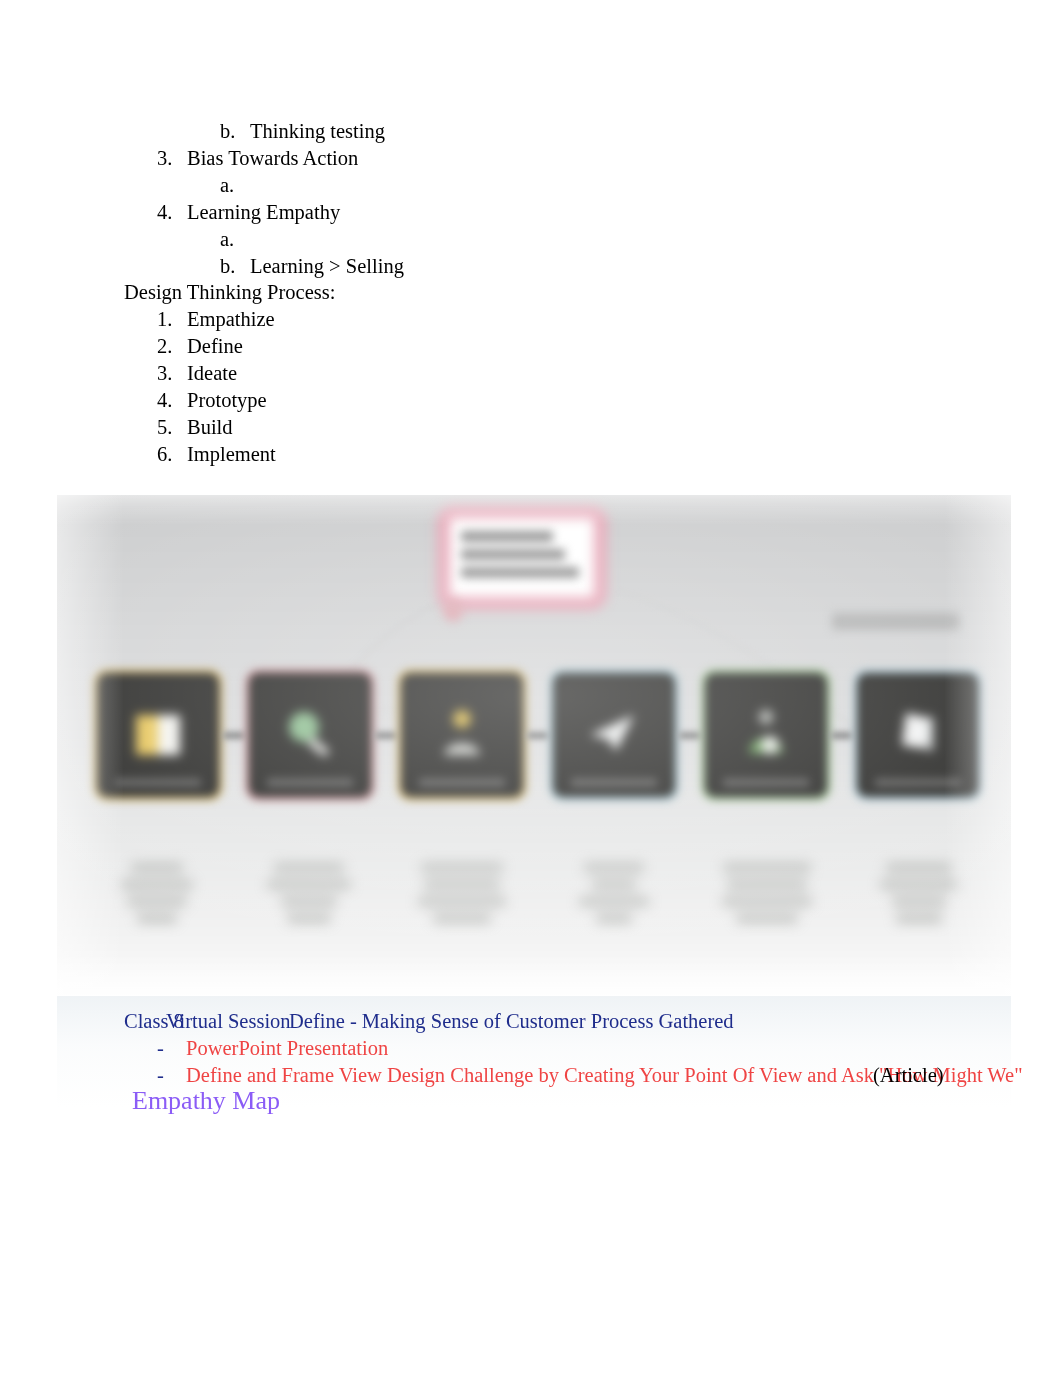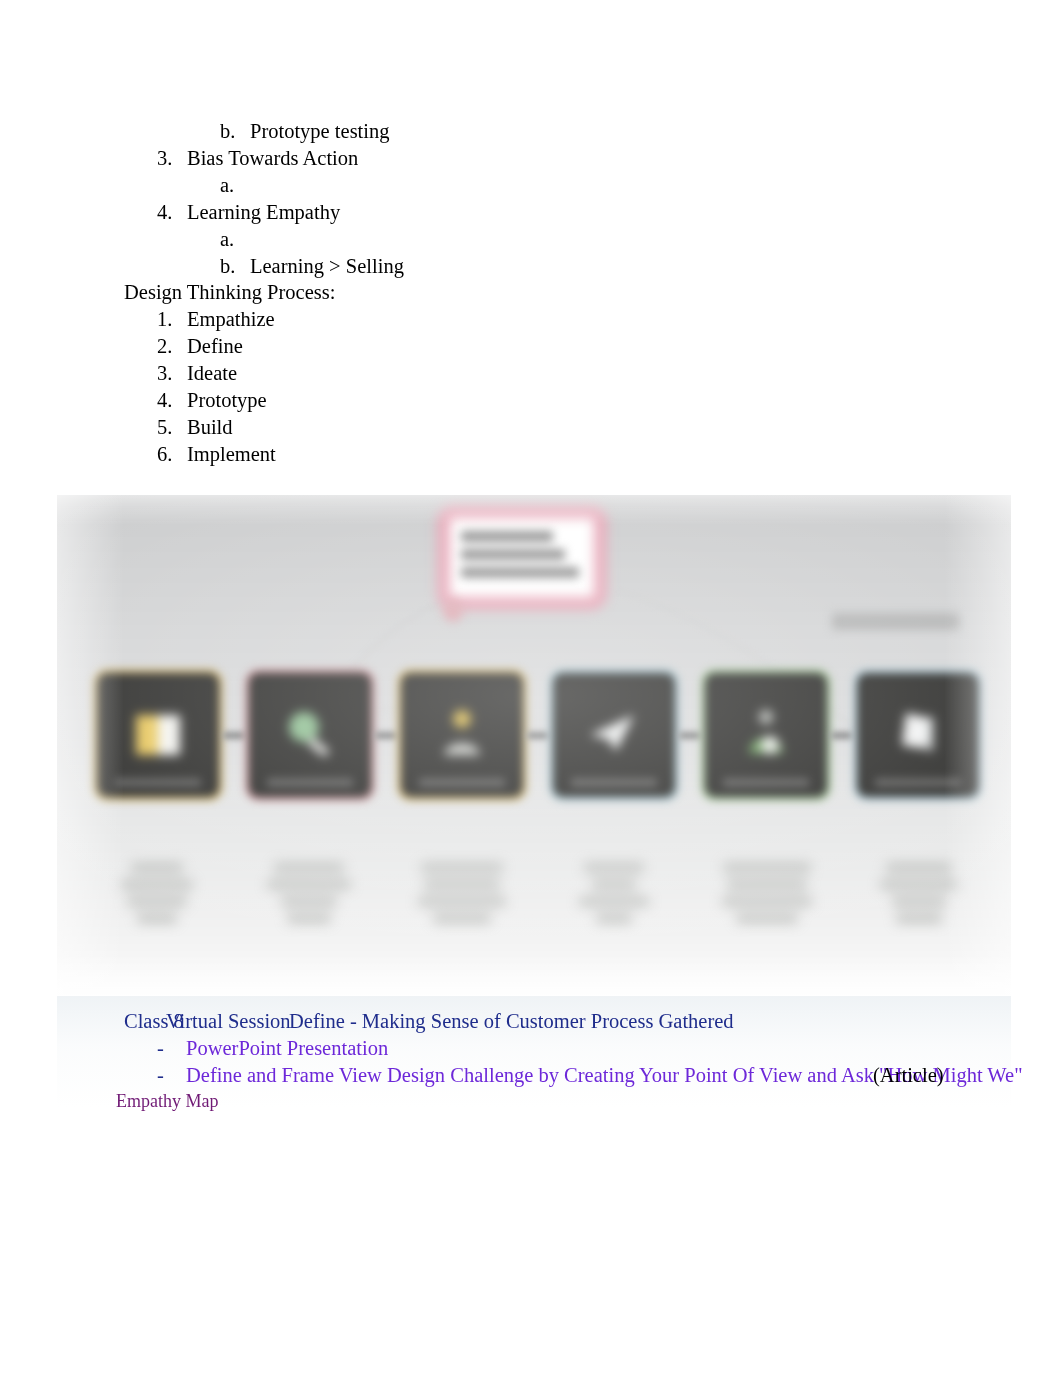--- a/index.html
+++ b/index.html
@@ -248,38 +248,38 @@
   .bullet-dash {
     position: absolute;
     left: 33px;
     top: 0;
     color: #1f2d8c;
   }
   .bullet-text {
     position: absolute;
     left: 62px;
     top: 0;
-    color: #6d28d9;
+    color: #ef4444;
     white-space: pre;
   }
   .overlay-article {
     position: absolute;
     left: 749px;
     top: 0;
     color: #000000;
     white-space: pre;
   }
 
   .empathy {
     position: absolute;
-    left: 116px;
+    left: 132px;
     top: 1088px;
-    font-size: 18px;
+    font-size: 26px;
     line-height: 26.9px;
-    color: #701a75;
+    color: #8b5cf6;
     white-space: pre;
   }
 
   
   .wash {
     position: absolute;
     left: 57px;
     top: 996px;
     width: 954px;
     height: 112px;
@@ -288,21 +288,21 @@
   }
 </style>
 </head>
 <body>
 
 <div class="page">
 
   <div class="doc-body">
 
     <div class="line lvl-2">
-      <span class="marker">b.</span><span class="txt">Prototype testing</span>
+      <span class="marker">b.</span><span class="txt">Thinking testing</span>
     </div>
 
     <div class="line lvl-1">
       <span class="marker">3.</span><span class="txt">Bias Towards Action</span>
     </div>
 
     <div class="line lvl-2">
       <span class="marker">a.</span>
     </div>
 

